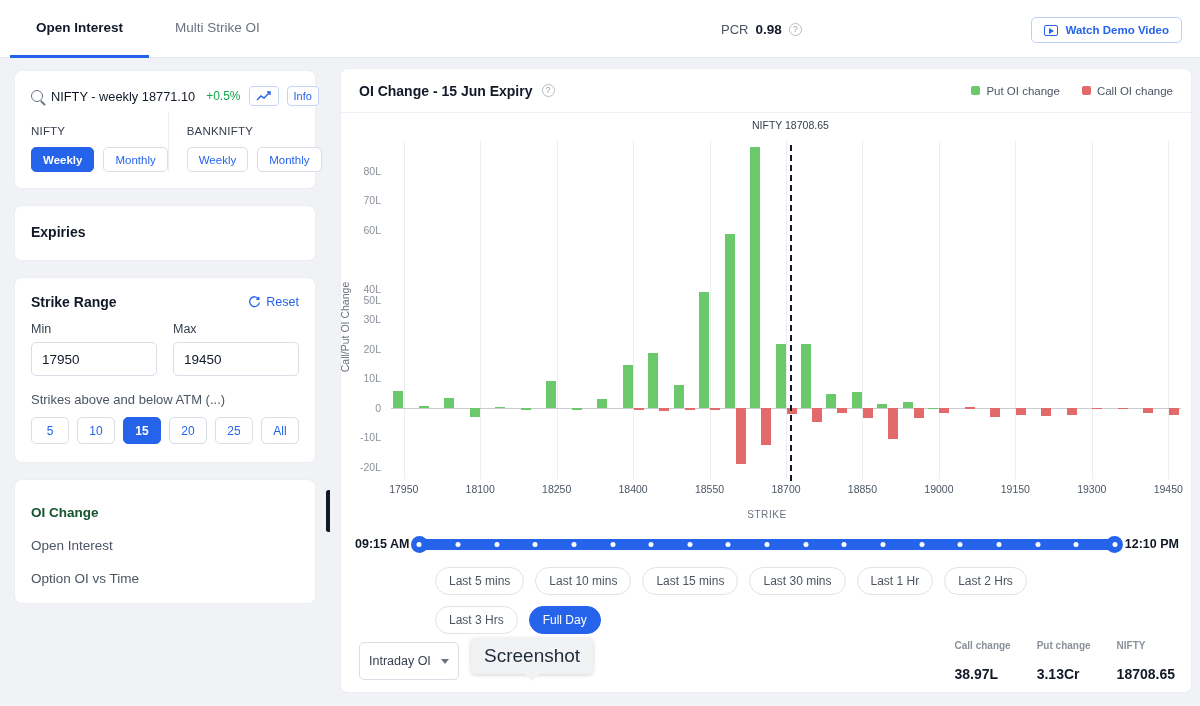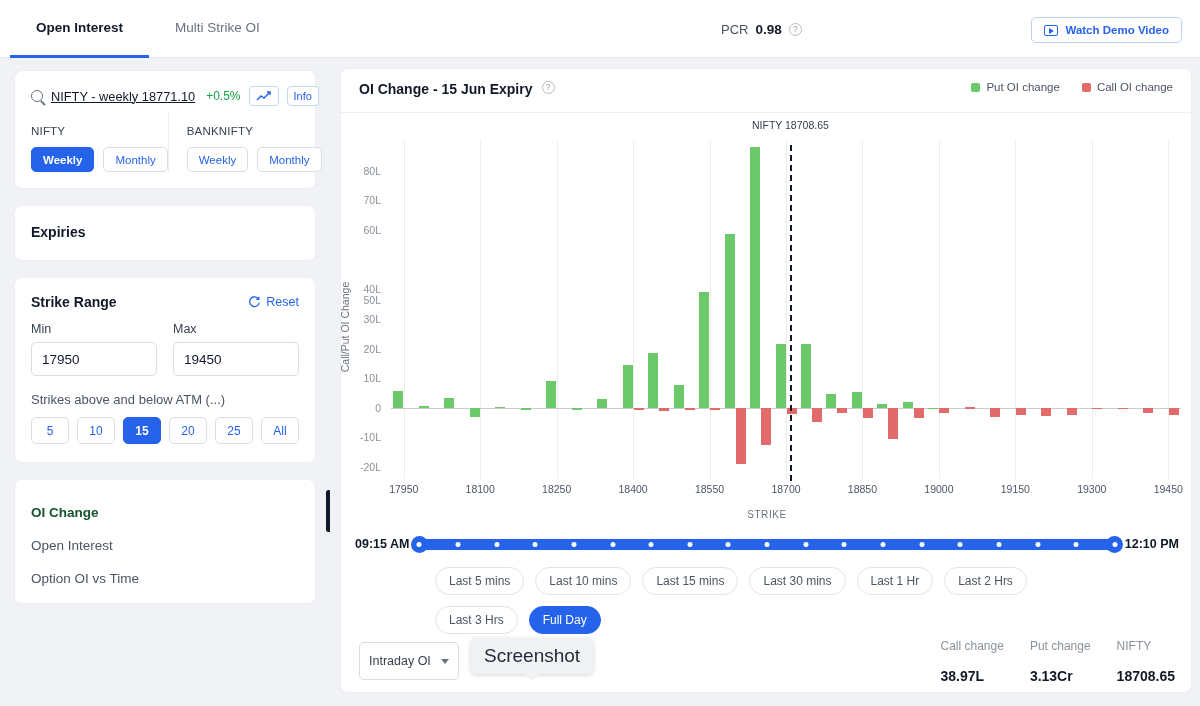--- a/index.html
+++ b/index.html
@@ -68,21 +68,21 @@
   }
   .search-row { display: flex; align-items: center; gap: 8px; height: 22px; }
   .mag {
     width: 12px; height: 12px; border: 1.8px solid #6b7280; border-radius: 50%;
     position: relative; flex: 0 0 auto;
   }
   .mag::after {
     content: ""; position: absolute; right: -4px; bottom: -3px;
     width: 6px; height: 1.8px; background: #6b7280; transform: rotate(45deg);
   }
-  .sym-text { font-size: 12.8px; color: #111827; white-space: nowrap; text-decoration: underline; }
+  .sym-text { font-size: 12.8px; color: #111827; white-space: nowrap; }
   .sym-pct { font-size: 12px; color: #16a34a; margin-left: 3px; }
   .mini-btn {
     border: 1px solid #c3d4f6; border-radius: 4px; background: #fff;
     height: 20px; padding: 0 6px; display: flex; align-items: center;
     font-size: 11px; color: #2563eb; cursor: pointer;
   }
   .spark { width: 16px; height: 11px; display: block; }
 
   .dual { display: flex; margin-top: 4px; }
   .dual > div { flex: 1; }
@@ -137,21 +137,21 @@
     position: absolute; right: -16px; top: 10px; width: 5px; height: 42px;
     background: #111827; border-radius: 3px;
   }
 
   
   .panel {
     position: absolute; left: 340px; top: 68px; width: 852px; height: 625px;
     background: #fff; border-radius: 8px; border: 1px solid #eceef1;
   }
   .panel-head {
-    height: 44px; display: flex; align-items: flex-start; padding: 12px 18px;
+    height: 44px; display: flex; align-items: center; padding: 0 18px;
     border-bottom: 1px solid #eef0f3;
   }
   .panel-title { font-size: 14px; font-weight: bold; color: #111827; }
   .legend { margin-left: auto; display: flex; gap: 22px; align-items: center; }
   .leg { display: flex; align-items: center; gap: 6px; font-size: 11.5px; color: #4b5563; }
   .dot { width: 9px; height: 9px; border-radius: 2px; }
 
   .chart-wrap { position: relative; width: 852px; height: 422px; }
   .ylabel {
     position: absolute; left: 4px; top: 208px; transform: rotate(-90deg) translate(-50%,0);
@@ -227,21 +227,21 @@
     background: #f1f2f4; border-radius: 5px; padding: 7px 13px;
     font-size: 19px; color: #1f2937; box-shadow: 0 1px 4px rgba(0,0,0,.18);
   }
   .tooltip::after {
     content: ""; position: absolute; left: 50%; bottom: -7px; margin-left: -7px;
     border-left: 7px solid transparent; border-right: 7px solid transparent;
     border-top: 7px solid #f1f2f4;
   }
   .stats { margin-left: auto; display: flex; gap: 26px; }
   .stat { text-align: left; }
-  .stat-k { font-size: 12px; color: #8b919b; margin-bottom: 15px; }
+  .stat-k { font-size: 10px; color: #8b919b; margin-bottom: 15px; font-weight: bold; }
   .stat-v { font-size: 14px; font-weight: bold; color: #111827; }
 </style>
 </head>
 <body>
 
 <div class="app">
 
   <div class="top-accent"></div>
 
   <div class="topbar">

